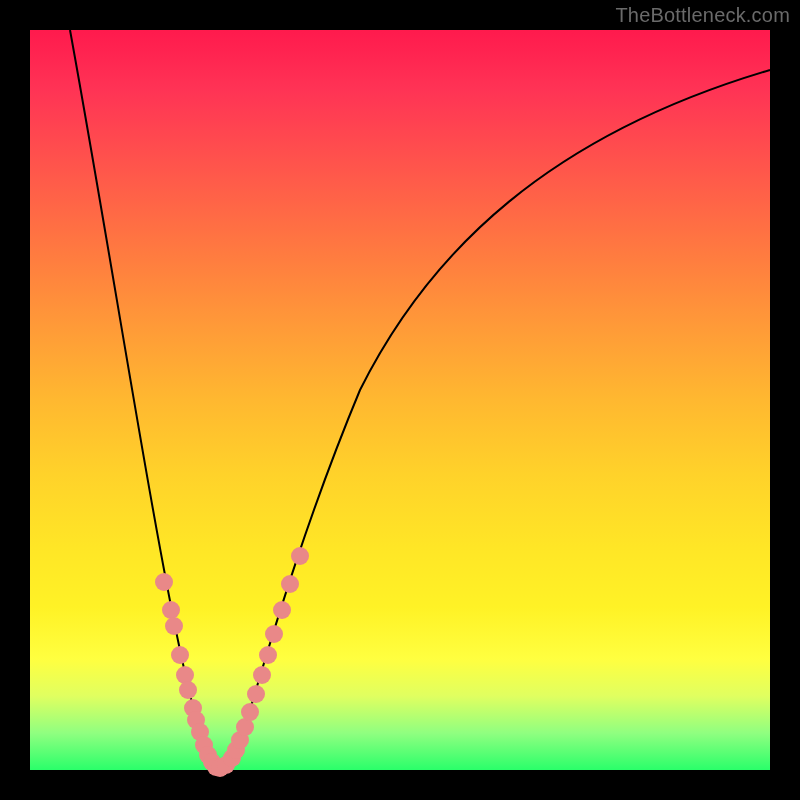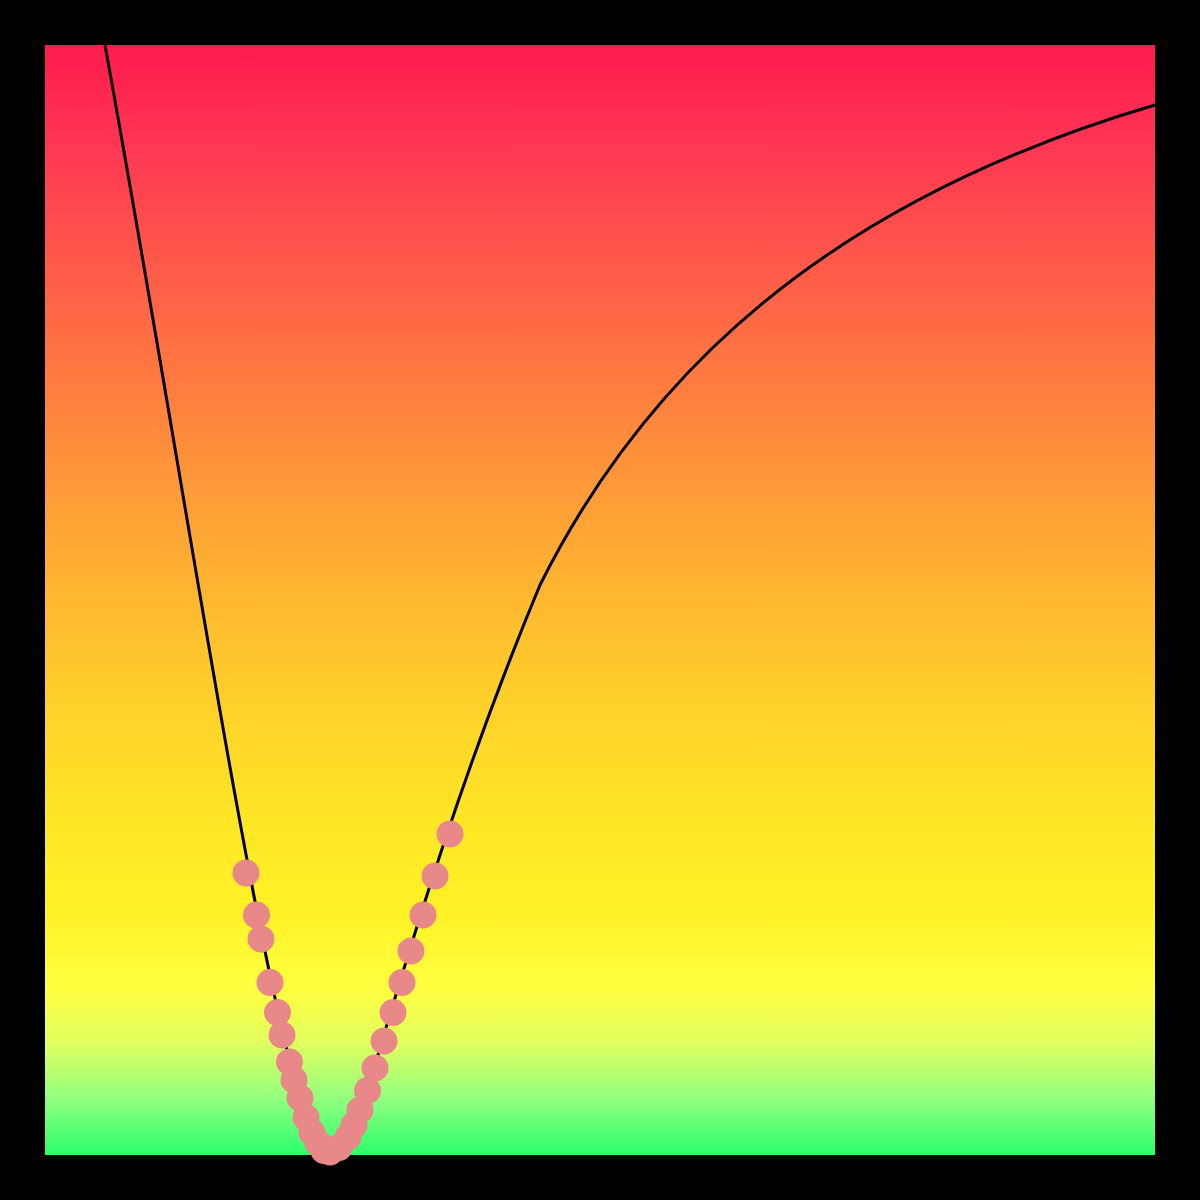--- a/index.html
+++ b/index.html
@@ -76,20 +76,21 @@
 <body>
 
 <div class="chart-container">
   <div class="frame frame-top"></div>
   <div class="frame frame-bottom"></div>
   <div class="frame frame-left"></div>
   <div class="frame frame-right"></div>
 
   <div class="plot-area"></div>
 
+  <div class="watermark">TheBottleneck.com</div>
 
   <svg class="overlay" viewBox="0 0 740 740">
     <path class="curve" d="M 40 0 C 80 220, 120 480, 150 620 C 165 690, 175 725, 185 740 C 195 740, 205 725, 220 680 C 245 595, 280 480, 330 360 C 400 220, 520 105, 740 40"></path>
     <g id="dots-group">
         <circle class="dot" cx="134" cy="552" r="9"></circle>
         <circle class="dot" cx="141" cy="580" r="9"></circle>
         <circle class="dot" cx="144" cy="596" r="9"></circle>
         <circle class="dot" cx="150" cy="625" r="9"></circle>
         <circle class="dot" cx="155" cy="645" r="9"></circle>
         <circle class="dot" cx="158" cy="660" r="9"></circle>

